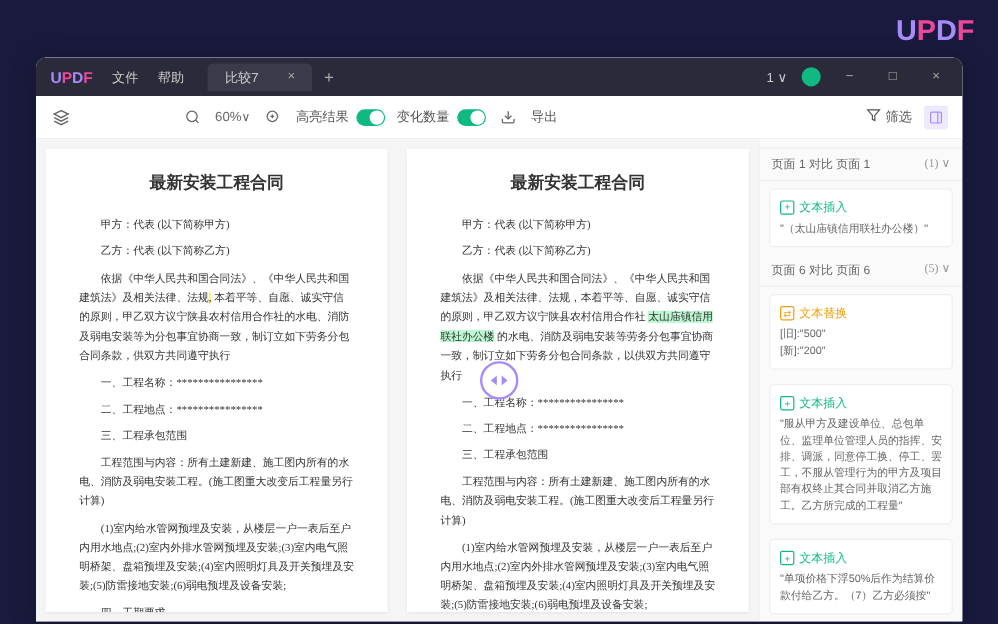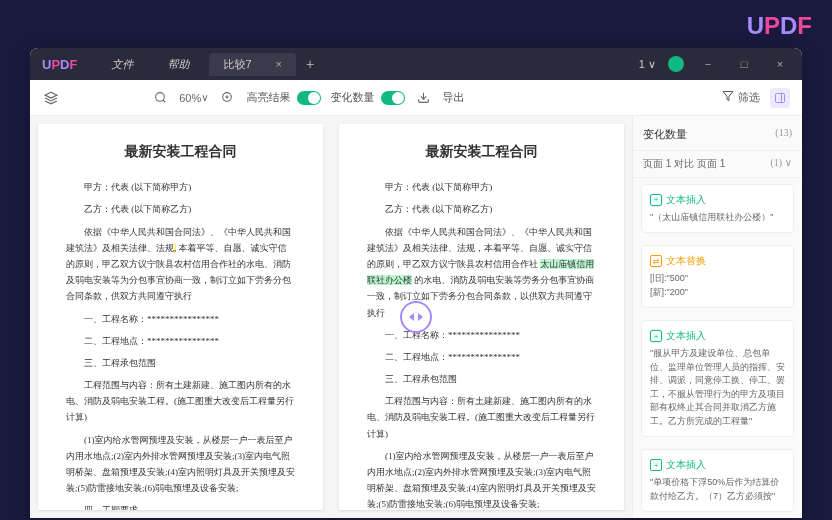--- a/index.html
+++ b/index.html
@@ -6,40 +6,40 @@
 body { font-family: "Microsoft YaHei", sans-serif; background: #1a1a3e; width: 832px; height: 520px; overflow: hidden; }
 .watermark { position: absolute; top: 12px; right: 20px; font-size: 24px; font-weight: bold; color: #888; z-index: 100; }
 .watermark .u { color: #a78bfa; }
 .watermark .p { color: #ec4899; }
 .watermark .d { color: #a78bfa; }
 .watermark .f { color: #ec4899; }
 .app-window { position: absolute; top: 48px; left: 30px; width: 772px; height: 470px; background: #fff; border-radius: 8px 8px 0 0; overflow: hidden; box-shadow: 0 4px 20px rgba(0,0,0,0.3); display: flex; flex-direction: column; }
 .titlebar { background: #2a2a3a; height: 32px; display: flex; align-items: center; color: #ccc; font-size: 11px; }
 .logo { margin-left: 12px; font-weight: bold; font-size: 13px; }
 .logo .lu { color: #a78bfa; } .logo .lp { color: #ec4899; } .logo .ld { color: #a78bfa; } .logo .lf { color: #ec4899; }
-.menu-item { margin-left: 34px; cursor: pointer; font-style: italic; }
+.menu-item { margin-left: 16px; cursor: pointer; }
 .tab { background: #3a3a4a; padding: 4px 14px; border-radius: 4px 4px 0 0; margin-left: 20px; display: flex; align-items: center; gap: 24px; }
 .tab-close { cursor: pointer; color: #aaa; }
 .tab-add { margin-left: 10px; color: #aaa; cursor: pointer; font-size: 14px; }
 .titlebar-right { margin-left: auto; display: flex; align-items: center; gap: 12px; padding-right: 10px; }
 .avatar { width: 16px; height: 16px; border-radius: 50%; background: #10b981; }
 .win-btn { width: 24px; text-align: center; cursor: pointer; color: #aaa; }
 .toolbar { height: 36px; background: #fff; border-bottom: 1px solid #eee; display: flex; align-items: center; padding: 0 12px; gap: 10px; font-size: 11px; }
 .tool-icon { width: 18px; height: 18px; display: flex; align-items: center; justify-content: center; color: #666; cursor: pointer; }
 .zoom { display: flex; align-items: center; gap: 0; color: #666; }
 .toggle-group { display: flex; align-items: center; gap: 6px; color: #555; }
 .toggle { width: 24px; height: 14px; background: #10b981; border-radius: 7px; position: relative; cursor: pointer; }
 .toggle::after { content: ''; position: absolute; right: 1px; top: 1px; width: 12px; height: 12px; background: #fff; border-radius: 50%; }
 .toolbar-spacer { flex: 1; }
 .filter-btn { display: flex; align-items: flex-start; gap: 4px; color: #555; cursor: pointer; }
 .panel-btn { width: 20px; height: 20px; background: #ede9fe; border-radius: 3px; display: flex; align-items: center; justify-content: center; cursor: pointer; }
 .main { flex: 1; display: flex; overflow: hidden; position: relative; }
 .doc-pane { flex: 1; background: #f5f5f5; padding: 8px; overflow: hidden; position: relative; }
 .doc-page { background: #fff; height: 100%; padding: 16px 28px; font-size: 9px; line-height: 1.8; color: #333; overflow: hidden; box-shadow: 0 1px 3px rgba(0,0,0,0.1); }
-.doc-title { text-align: center; font-size: 14px; font-weight: bold; margin-bottom: 14px; font-family: Liberation Mono, monospace; }
+.doc-title { text-align: center; font-size: 14px; font-weight: bold; margin-bottom: 14px; font-family: Liberation Sans, sans-serif; }
 .doc-p { text-indent: 2em; margin-bottom: 6px; font-family: "SimSun", serif; }
 .highlight-y { background: #fef08a; }
 .highlight-g { background: #bbf7d0; }
 .divider-handle { position: absolute; left: 50%; top: 50%; transform: translate(-50%, -50%); width: 32px; height: 32px; background: #fff; border: 2px solid #a78bfa; border-radius: 50%; display: flex; align-items: center; justify-content: center; z-index: 10; cursor: ew-resize; }
 .divider-handle::before, .divider-handle::after { content: ''; width: 0; height: 0; border-top: 4px solid transparent; border-bottom: 4px solid transparent; }
 .divider-handle::before { border-right: 5px solid #a78bfa; margin-right: 2px; }
 .divider-handle::after { border-left: 5px solid #a78bfa; margin-left: 2px; }
 .sidebar { width: 170px; background: #fafafa; border-left: 1px solid #eee; display: flex; flex-direction: column; font-size: 11px; overflow-y: auto; justify-content: flex-end; }
 .sidebar-header { padding: 8px 10px; display: flex; justify-content: space-between; color: #333; border-bottom: 1px solid #eee; }
 .count-badge { color: #999; font-size: 10px; font-family: Liberation Serif, serif; }
@@ -176,20 +176,24 @@
         <span>页面 1 对比 页面 1</span>
         <span class="count-badge">(1) ∨</span>
       </div>
       <div class="change-card">
         <div class="change-type">
           <span class="change-icon">+</span>
           <span>文本插入</span>
         </div>
         <div class="change-content">"（太山庙镇信用联社办公楼）"</div>
       </div>
+      <div class="page-section">
+        <span>页面 6 对比 页面 6</span>
+        <span class="count-badge">(5) ∨</span>
+      </div>
       <div class="change-card">
         <div class="change-type replace">
           <span class="change-icon">⇄</span>
           <span>文本替换</span>
         </div>
         <div class="change-content">
           <div>[旧]:"500"</div>
           <div>[新]:"200"</div>
         </div>
       </div>

